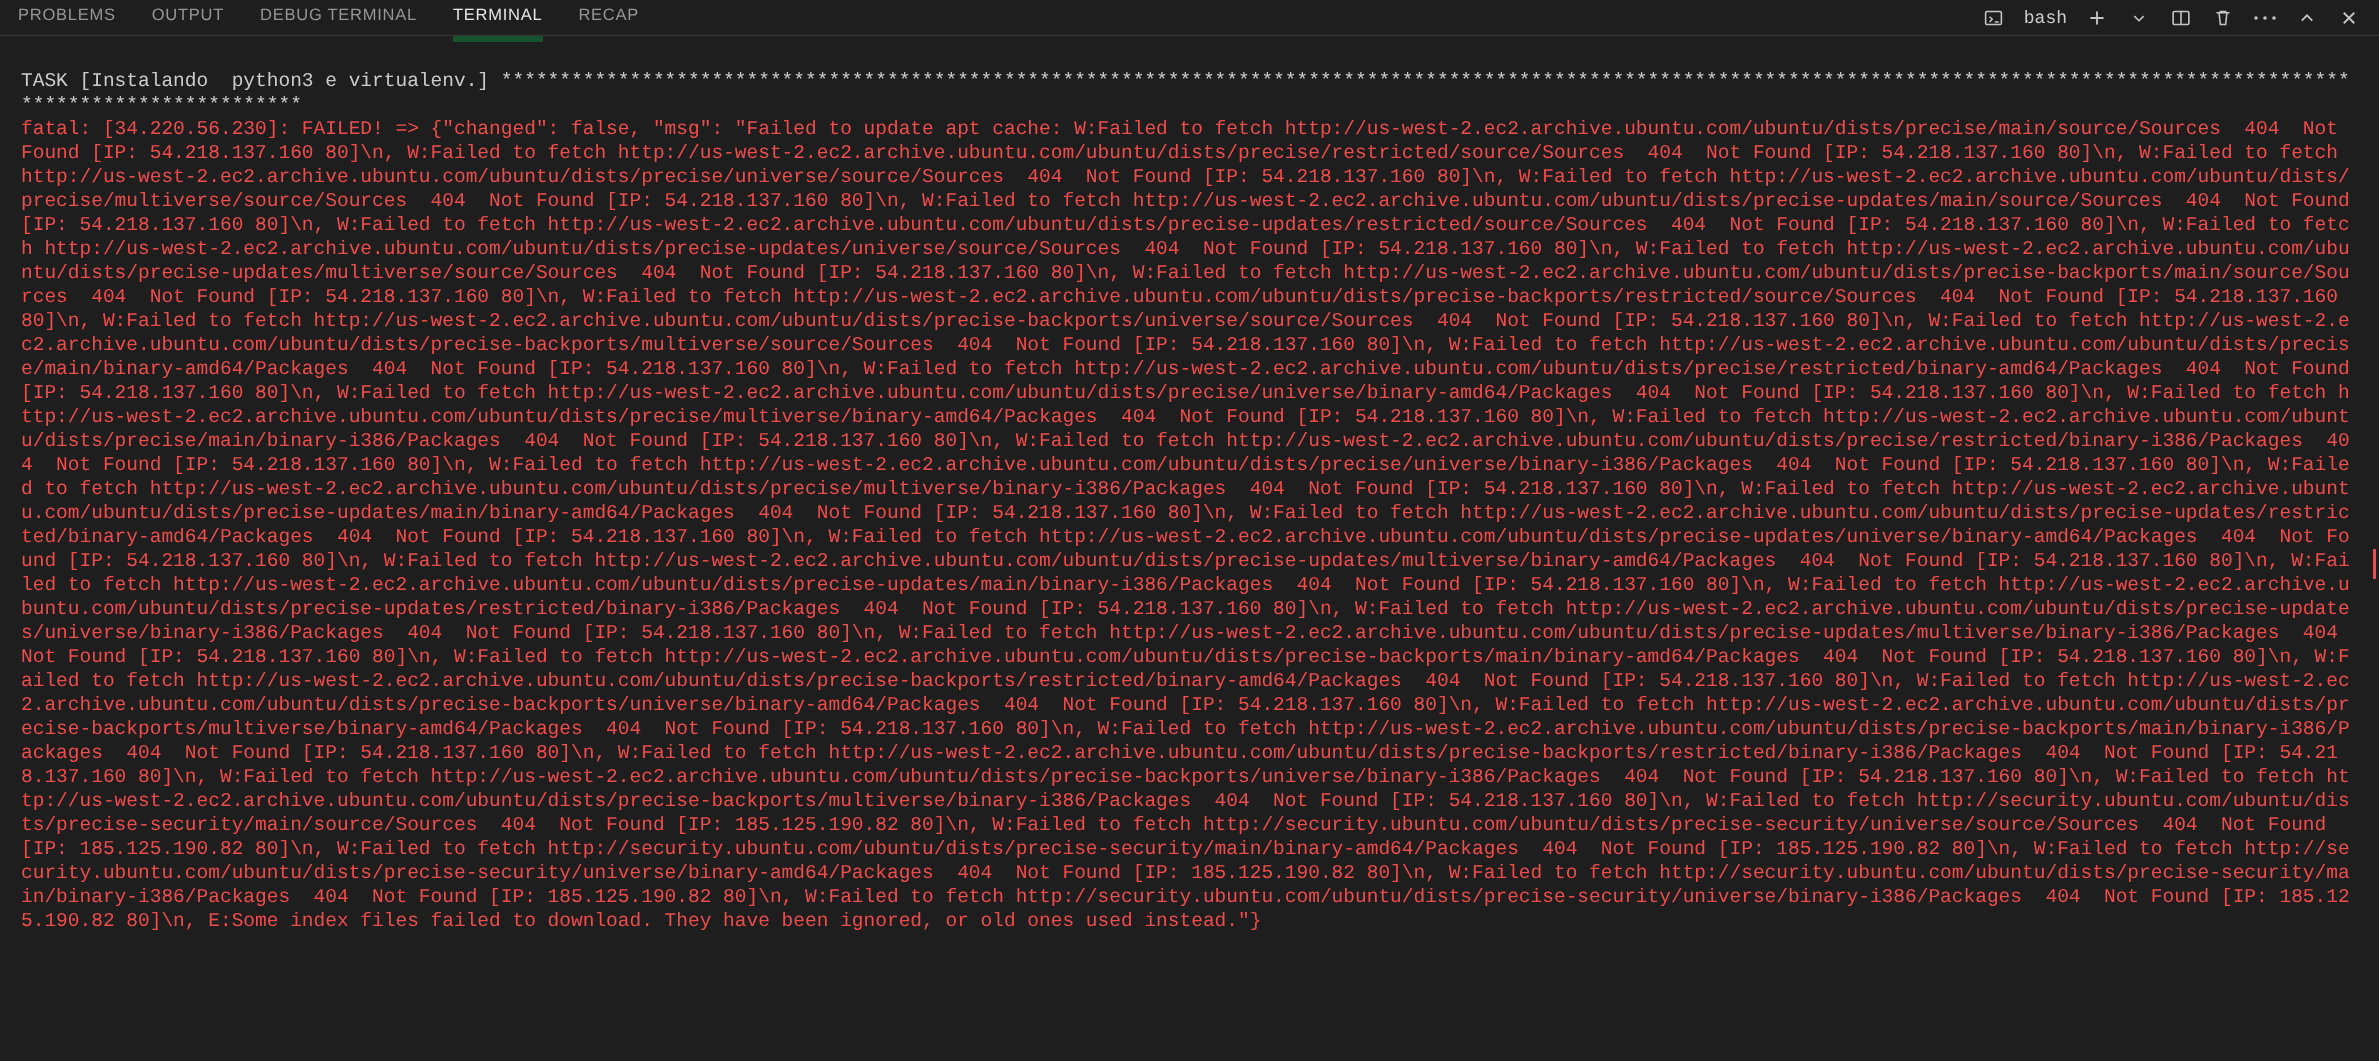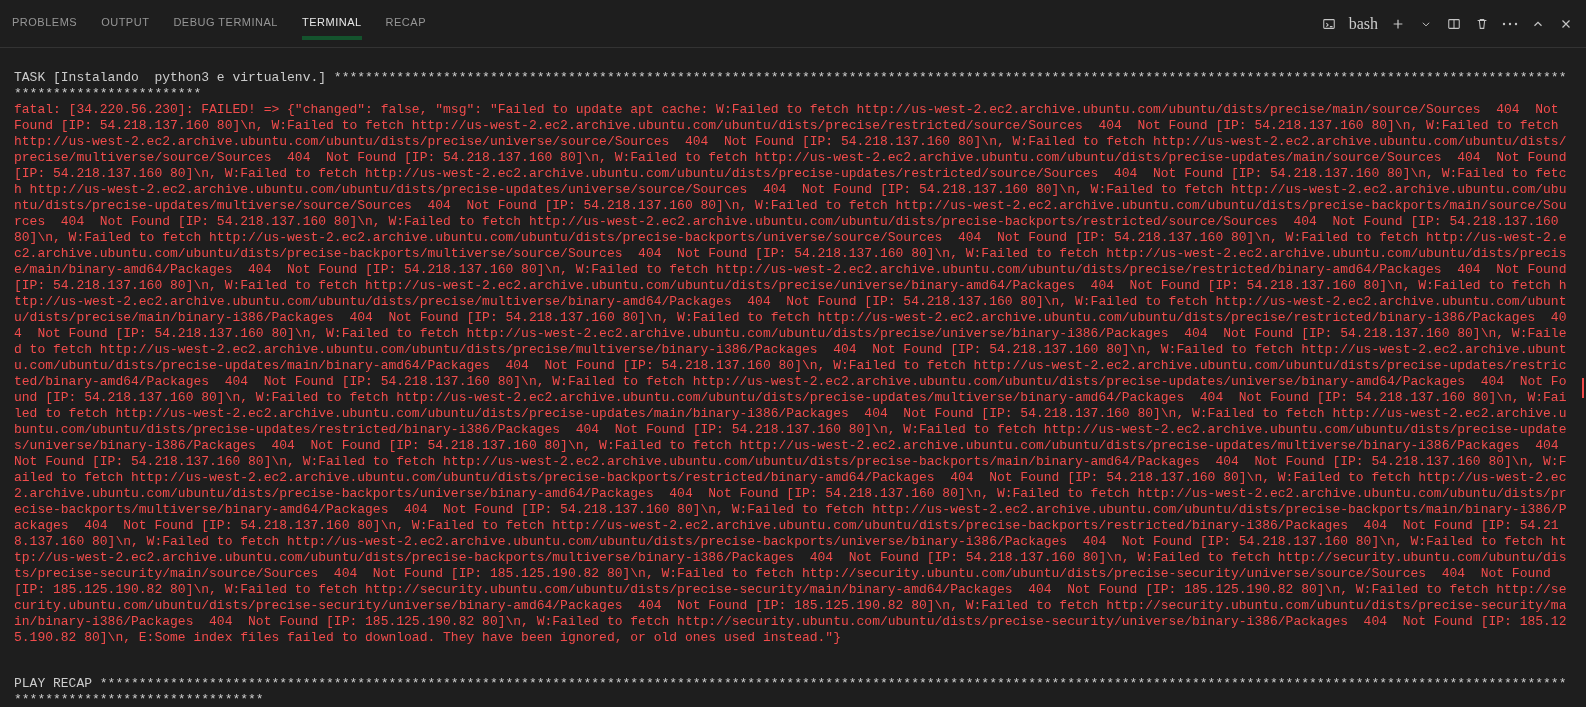--- a/index.html
+++ b/index.html
@@ -10,21 +10,21 @@
   font-size: 13px;
   width: 1586px;
   height: 707px;
   overflow: hidden;
   display: flex;
   flex-direction: column;
 }
 .panel-header {
   display: flex;
   align-items: center;
-  height: 48px;
+  height: 24px;
   padding: 0 12px;
   border-bottom: 1px solid #333333;
   background: #1e1e1e;
 }
 .tabs {
   display: flex;
   gap: 24px;
   flex: 1;
 }
 .tab {
@@ -48,23 +48,23 @@
 .toolbar-icon {
   width: 16px;
   height: 16px;
   display: flex;
   align-items: center;
   justify-content: center;
   cursor: pointer;
   color: #c5c5c5;
 }
 .shell-label {
-  font-size: 16px;
+  font-size: 12px;
   color: #cccccc;
-  font-family: Liberation Serif, serif;
+  font-family: Liberation Mono, monospace;
 }
 .terminal-body {
   flex: 1;
   padding: 6px 14px;
   overflow: hidden;
   line-height: 16px;
   white-space: pre-wrap;
   word-break: break-all;
   position: relative;
 }
@@ -138,16 +138,15 @@
           <path d="M4 4l8 8M12 4l-8 8"></path>
         </svg>
     </span>
   </div>
 </div>
 
 <div class="terminal-body">
 <span class="task-line">TASK [Instalando  python3 e virtualenv.] **************************************************************************************************************************************************************************************</span>
 <span class="fatal">fatal: [34.220.56.230]: FAILED! =&gt; {"changed": false, "msg": "Failed to update apt cache: W:Failed to fetch http://us-west-2.ec2.archive.ubuntu.com/ubuntu/dists/precise/main/source/Sources  404  Not Found [IP: 54.218.137.160 80]\n, W:Failed to fetch http://us-west-2.ec2.archive.ubuntu.com/ubuntu/dists/precise/restricted/source/Sources  404  Not Found [IP: 54.218.137.160 80]\n, W:Failed to fetch http://us-west-2.ec2.archive.ubuntu.com/ubuntu/dists/precise/universe/source/Sources  404  Not Found [IP: 54.218.137.160 80]\n, W:Failed to fetch http://us-west-2.ec2.archive.ubuntu.com/ubuntu/dists/precise/multiverse/source/Sources  404  Not Found [IP: 54.218.137.160 80]\n, W:Failed to fetch http://us-west-2.ec2.archive.ubuntu.com/ubuntu/dists/precise-updates/main/source/Sources  404  Not Found [IP: 54.218.137.160 80]\n, W:Failed to fetch http://us-west-2.ec2.archive.ubuntu.com/ubuntu/dists/precise-updates/restricted/source/Sources  404  Not Found [IP: 54.218.137.160 80]\n, W:Failed to fetch http://us-west-2.ec2.archive.ubuntu.com/ubuntu/dists/precise-updates/universe/source/Sources  404  Not Found [IP: 54.218.137.160 80]\n, W:Failed to fetch http://us-west-2.ec2.archive.ubuntu.com/ubuntu/dists/precise-updates/multiverse/source/Sources  404  Not Found [IP: 54.218.137.160 80]\n, W:Failed to fetch http://us-west-2.ec2.archive.ubuntu.com/ubuntu/dists/precise-backports/main/source/Sources  404  Not Found [IP: 54.218.137.160 80]\n, W:Failed to fetch http://us-west-2.ec2.archive.ubuntu.com/ubuntu/dists/precise-backports/restricted/source/Sources  404  Not Found [IP: 54.218.137.160 80]\n, W:Failed to fetch http://us-west-2.ec2.archive.ubuntu.com/ubuntu/dists/precise-backports/universe/source/Sources  404  Not Found [IP: 54.218.137.160 80]\n, W:Failed to fetch http://us-west-2.ec2.archive.ubuntu.com/ubuntu/dists/precise-backports/multiverse/source/Sources  404  Not Found [IP: 54.218.137.160 80]\n, W:Failed to fetch http://us-west-2.ec2.archive.ubuntu.com/ubuntu/dists/precise/main/binary-amd64/Packages  404  Not Found [IP: 54.218.137.160 80]\n, W:Failed to fetch http://us-west-2.ec2.archive.ubuntu.com/ubuntu/dists/precise/restricted/binary-amd64/Packages  404  Not Found [IP: 54.218.137.160 80]\n, W:Failed to fetch http://us-west-2.ec2.archive.ubuntu.com/ubuntu/dists/precise/universe/binary-amd64/Packages  404  Not Found [IP: 54.218.137.160 80]\n, W:Failed to fetch http://us-west-2.ec2.archive.ubuntu.com/ubuntu/dists/precise/multiverse/binary-amd64/Packages  404  Not Found [IP: 54.218.137.160 80]\n, W:Failed to fetch http://us-west-2.ec2.archive.ubuntu.com/ubuntu/dists/precise/main/binary-i386/Packages  404  Not Found [IP: 54.218.137.160 80]\n, W:Failed to fetch http://us-west-2.ec2.archive.ubuntu.com/ubuntu/dists/precise/restricted/binary-i386/Packages  404  Not Found [IP: 54.218.137.160 80]\n, W:Failed to fetch http://us-west-2.ec2.archive.ubuntu.com/ubuntu/dists/precise/universe/binary-i386/Packages  404  Not Found [IP: 54.218.137.160 80]\n, W:Failed to fetch http://us-west-2.ec2.archive.ubuntu.com/ubuntu/dists/precise/multiverse/binary-i386/Packages  404  Not Found [IP: 54.218.137.160 80]\n, W:Failed to fetch http://us-west-2.ec2.archive.ubuntu.com/ubuntu/dists/precise-updates/main/binary-amd64/Packages  404  Not Found [IP: 54.218.137.160 80]\n, W:Failed to fetch http://us-west-2.ec2.archive.ubuntu.com/ubuntu/dists/precise-updates/restricted/binary-amd64/Packages  404  Not Found [IP: 54.218.137.160 80]\n, W:Failed to fetch http://us-west-2.ec2.archive.ubuntu.com/ubuntu/dists/precise-updates/universe/binary-amd64/Packages  404  Not Found [IP: 54.218.137.160 80]\n, W:Failed to fetch http://us-west-2.ec2.archive.ubuntu.com/ubuntu/dists/precise-updates/multiverse/binary-amd64/Packages  404  Not Found [IP: 54.218.137.160 80]\n, W:Failed to fetch http://us-west-2.ec2.archive.ubuntu.com/ubuntu/dists/precise-updates/main/binary-i386/Packages  404  Not Found [IP: 54.218.137.160 80]\n, W:Failed to fetch http://us-west-2.ec2.archive.ubuntu.com/ubuntu/dists/precise-updates/restricted/binary-i386/Packages  404  Not Found [IP: 54.218.137.160 80]\n, W:Failed to fetch http://us-west-2.ec2.archive.ubuntu.com/ubuntu/dists/precise-updates/universe/binary-i386/Packages  404  Not Found [IP: 54.218.137.160 80]\n, W:Failed to fetch http://us-west-2.ec2.archive.ubuntu.com/ubuntu/dists/precise-updates/multiverse/binary-i386/Packages  404  Not Found [IP: 54.218.137.160 80]\n, W:Failed to fetch http://us-west-2.ec2.archive.ubuntu.com/ubuntu/dists/precise-backports/main/binary-amd64/Packages  404  Not Found [IP: 54.218.137.160 80]\n, W:Failed to fetch http://us-west-2.ec2.archive.ubuntu.com/ubuntu/dists/precise-backports/restricted/binary-amd64/Packages  404  Not Found [IP: 54.218.137.160 80]\n, W:Failed to fetch http://us-west-2.ec2.archive.ubuntu.com/ubuntu/dists/precise-backports/universe/binary-amd64/Packages  404  Not Found [IP: 54.218.137.160 80]\n, W:Failed to fetch http://us-west-2.ec2.archive.ubuntu.com/ubuntu/dists/precise-backports/multiverse/binary-amd64/Packages  404  Not Found [IP: 54.218.137.160 80]\n, W:Failed to fetch http://us-west-2.ec2.archive.ubuntu.com/ubuntu/dists/precise-backports/main/binary-i386/Packages  404  Not Found [IP: 54.218.137.160 80]\n, W:Failed to fetch http://us-west-2.ec2.archive.ubuntu.com/ubuntu/dists/precise-backports/restricted/binary-i386/Packages  404  Not Found [IP: 54.218.137.160 80]\n, W:Failed to fetch http://us-west-2.ec2.archive.ubuntu.com/ubuntu/dists/precise-backports/universe/binary-i386/Packages  404  Not Found [IP: 54.218.137.160 80]\n, W:Failed to fetch http://us-west-2.ec2.archive.ubuntu.com/ubuntu/dists/precise-backports/multiverse/binary-i386/Packages  404  Not Found [IP: 54.218.137.160 80]\n, W:Failed to fetch http://security.ubuntu.com/ubuntu/dists/precise-security/main/source/Sources  404  Not Found [IP: 185.125.190.82 80]\n, W:Failed to fetch http://security.ubuntu.com/ubuntu/dists/precise-security/universe/source/Sources  404  Not Found [IP: 185.125.190.82 80]\n, W:Failed to fetch http://security.ubuntu.com/ubuntu/dists/precise-security/main/binary-amd64/Packages  404  Not Found [IP: 185.125.190.82 80]\n, W:Failed to fetch http://security.ubuntu.com/ubuntu/dists/precise-security/universe/binary-amd64/Packages  404  Not Found [IP: 185.125.190.82 80]\n, W:Failed to fetch http://security.ubuntu.com/ubuntu/dists/precise-security/main/binary-i386/Packages  404  Not Found [IP: 185.125.190.82 80]\n, W:Failed to fetch http://security.ubuntu.com/ubuntu/dists/precise-security/universe/binary-i386/Packages  404  Not Found [IP: 185.125.190.82 80]\n, E:Some index files failed to download. They have been ignored, or old ones used instead."}</span>
 
-<span class="recap-line">PLAY RECAP ****************************************************************************************************************************************************************************************************************************</span>
 
 <div class="scroll-indicator"></div>
 </div>
 
 </body></html>

